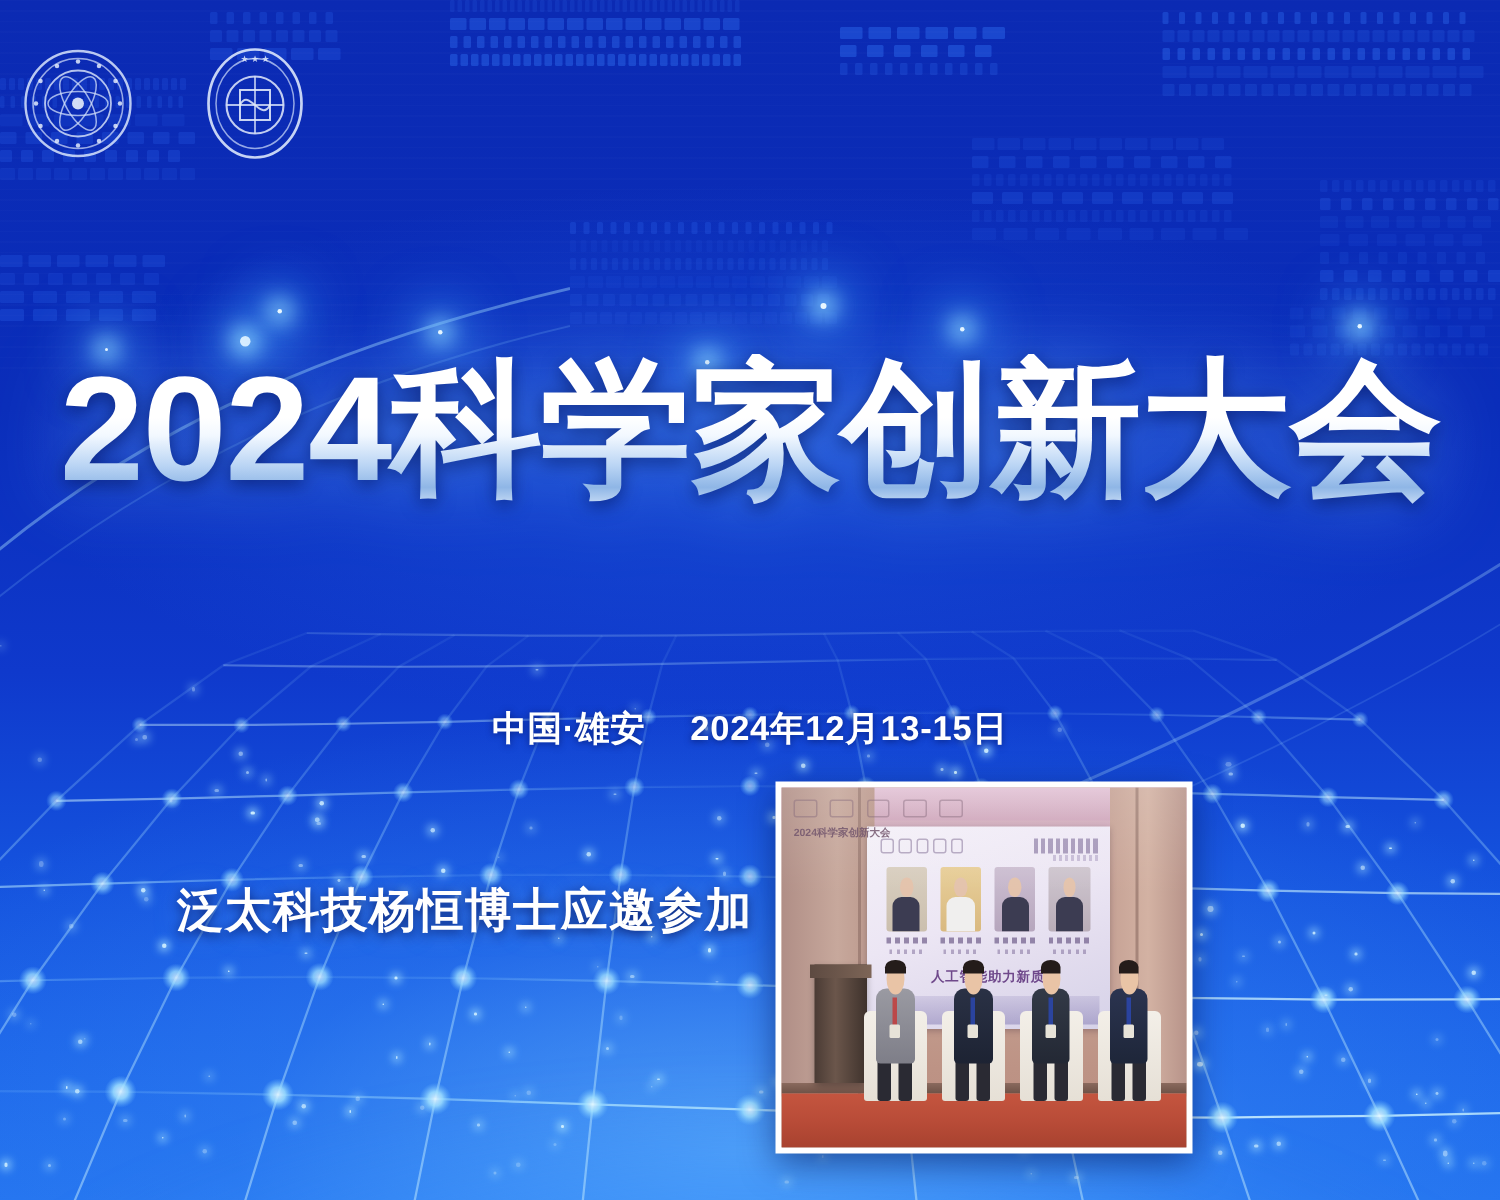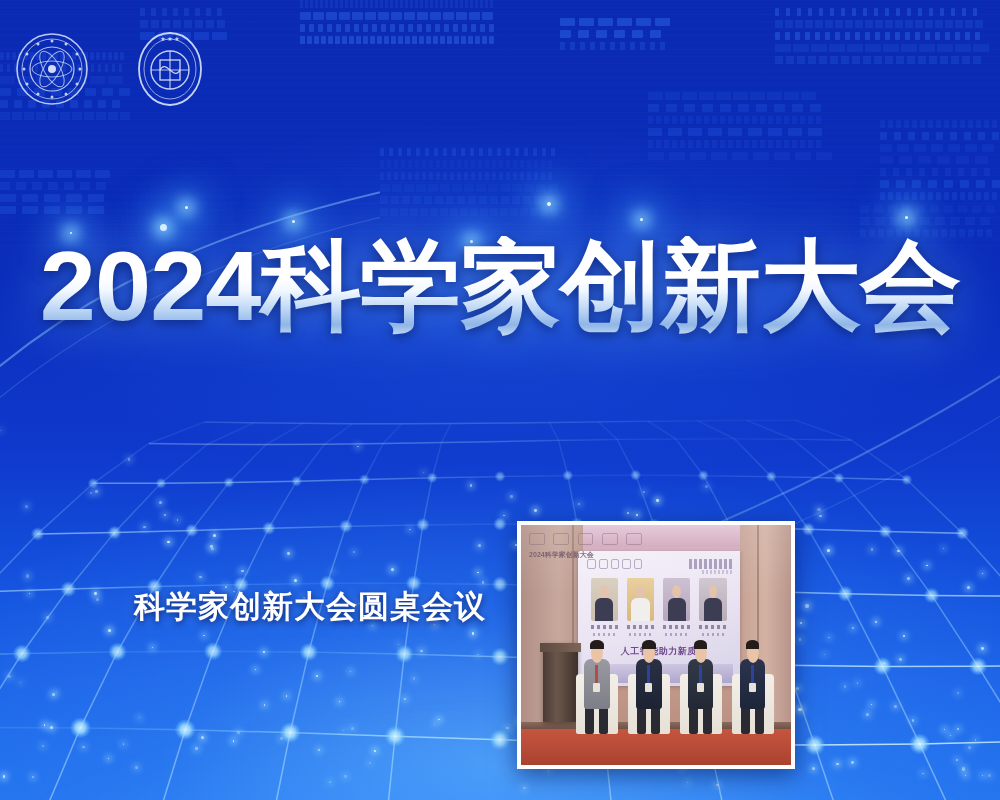--- a/index.html
+++ b/index.html
@@ -1190,23 +1190,28 @@
         <s style="left: 547px; top: 8px; width: 4px; height: 4px;"></s>
         <s style="left: 640px; top: 24px; width: 3px; height: 3px;"></s>
         <s style="left: 905px; top: 22px; width: 3px; height: 3px;"></s>
         <s style="left: 470px; top: 46px; width: 3px; height: 3px;"></s>
         <s style="left: 70px; top: 38px; width: 2px; height: 2px;"></s>
       </div>
     <div class="title">2024科学家创新大会</div>
   </div>
 
 
+  <div class="dateline">
+    <span>中国·雄安</span>
+    <span class="sep"></span>
+    <span>2024年12月13-15日</span>
+  </div>
 
   <div class="caption">
-    <div>科学家创新大会圆桌会议</div>
+    <div>泛太科技杨恒博士应邀参加</div>
   </div>
 
   <div class="photo">
     <div class="photo-inner">
       <div class="room-wall"></div>
       <div class="ceiling"></div>
       <div class="room-left-panel"></div>
       <div class="room-right-panel"></div>
       <div class="room-left-line"></div>
       <div class="room-right-line"></div>

